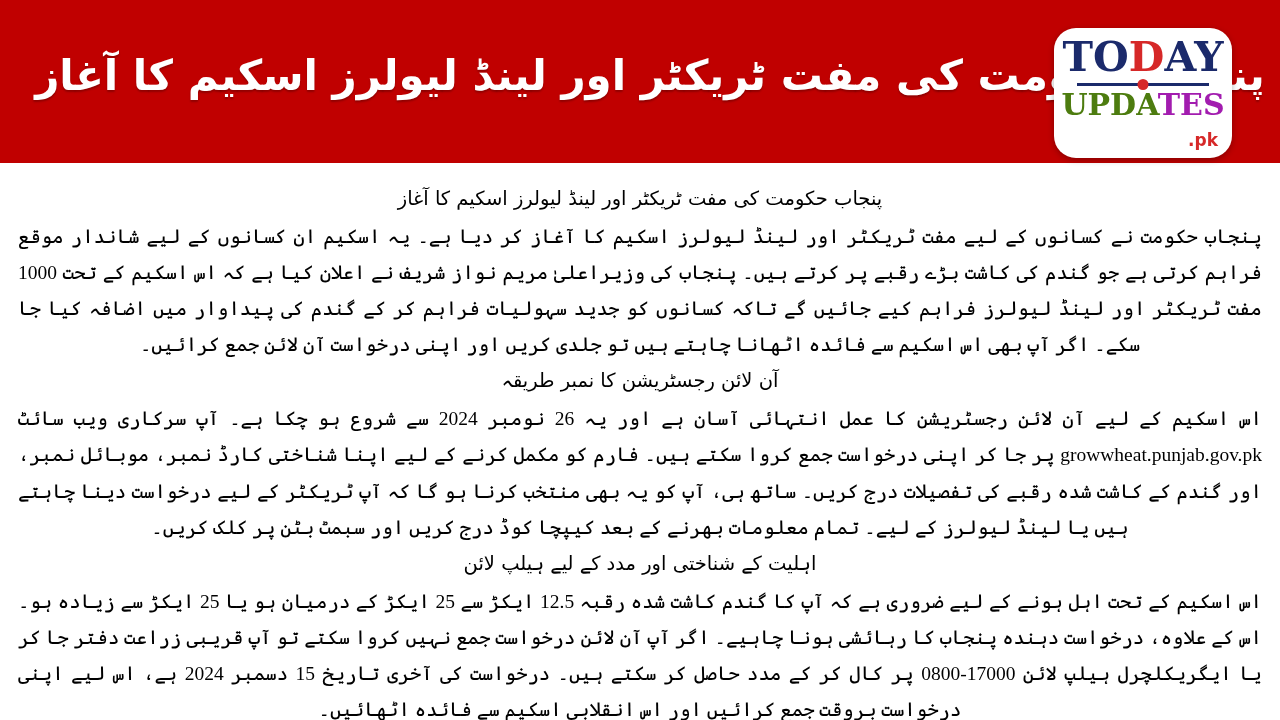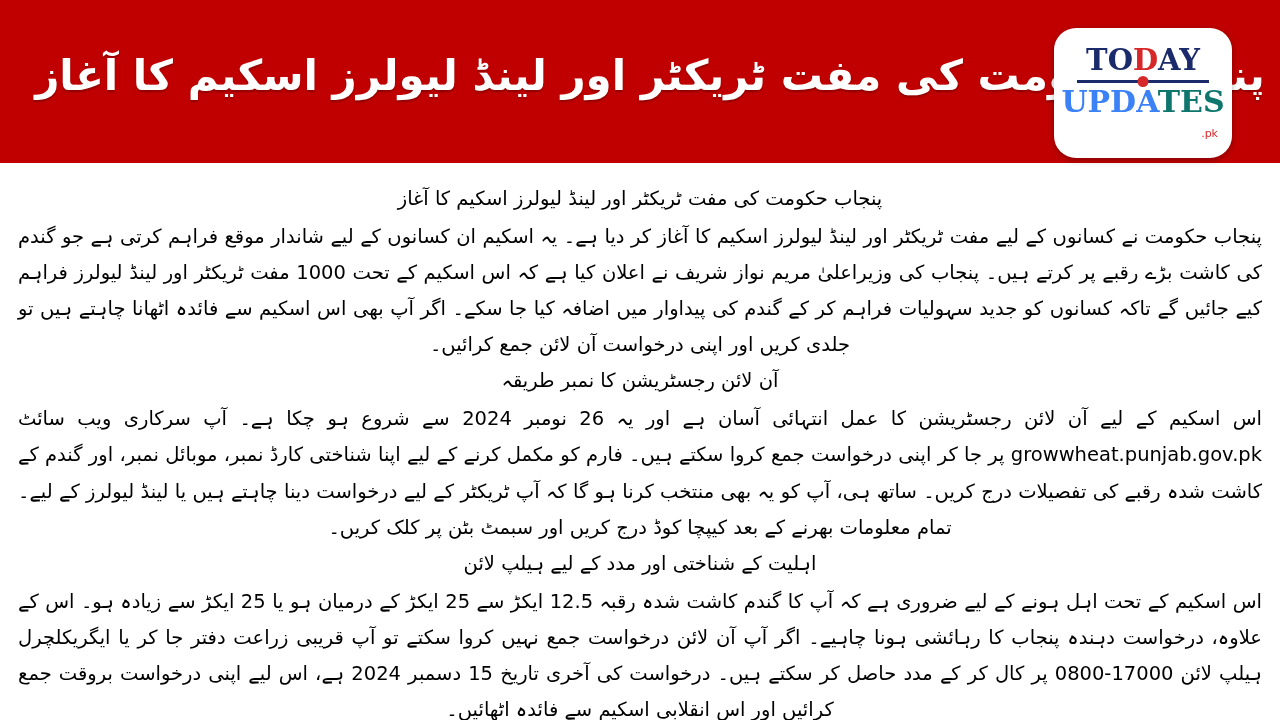--- a/index.html
+++ b/index.html
@@ -51,21 +51,21 @@
     display: flex;
     flex-direction: column;
     align-items: center;
     justify-content: center;
     direction: ltr;
     padding: 6px 8px;
   }
   .logo-today {
     font-family: "DejaVu Serif", "Liberation Serif", serif;
     font-weight: bold;
-    font-size: 29px;
+    font-size: 41px;
     letter-spacing: 0px;
     color: #1b2a6b;
     line-height: 1;
     position: relative;
   }
   .logo-today .red { color: #d62828; }
   .logo-divider {
     width: 132px;
     height: 3px;
     background: #1b2a6b;
@@ -83,27 +83,27 @@
     border-radius: 50%;
     transform: translateX(-50%);
   }
   .logo-updates {
     font-family: "DejaVu Serif", "Liberation Serif", serif;
     font-weight: bold;
     font-size: 30px;
     color: #1b2a6b;
     line-height: 1;
   }
-  .logo-updates .u1 { color: #3b82f6; }
-  .logo-updates .u2 { color: #0f766e; }
+  .logo-updates .u1 { color: #4d7c0f; }
+  .logo-updates .u2 { color: #a21caf; }
   .logo-pk {
     align-self: flex-end;
-    font-size: 11px;
+    font-size: 17px;
     color: #d62828;
-    font-weight: normal;
+    font-weight: bold;
     margin-top: 10px;
     margin-right: 6px;
   }
 
   
   .article {
     width: 1280px;
     height: 557px;
     padding: 18px 18px 8px 18px;
     direction: rtl;
@@ -118,21 +118,21 @@
     text-align: center;
     font-size: 19.5px;
     margin: 0 0 2px 0;
     font-weight: normal;
   }
   .para {
     margin: 0 0 20px 0;
     text-align: justify;
     text-align-last: center;
   }
-  .para:last-child { margin-bottom: 0; }
+  .para:last-child { margin-bottom: 0; font-family: Liberation Serif, serif; }
 </style>
 </head>
 <body>
 
 <div class="banner">
   <div class="banner-title">پنجاب حکومت کی مفت ٹریکٹر اور لینڈ لیولرز اسکیم کا آغاز</div>
 
   <div class="logo-badge">
     <div class="logo-today">
       <span>TO<span class="red">D</span>AY</span>

